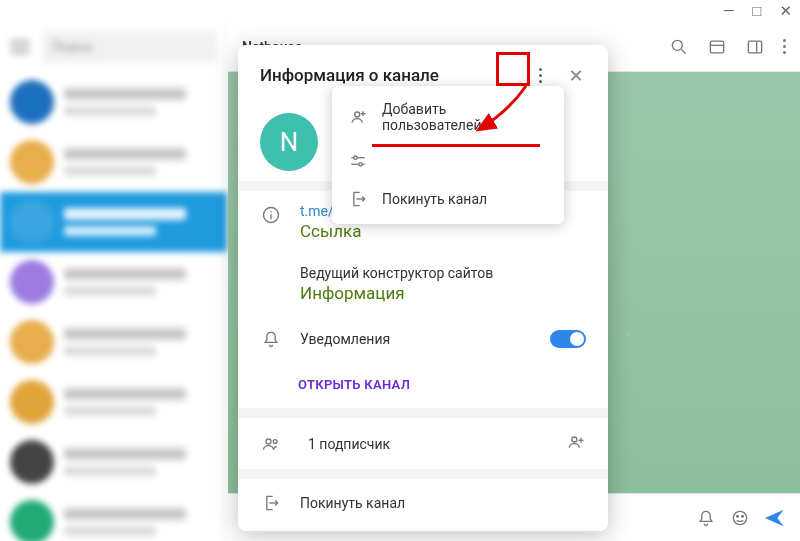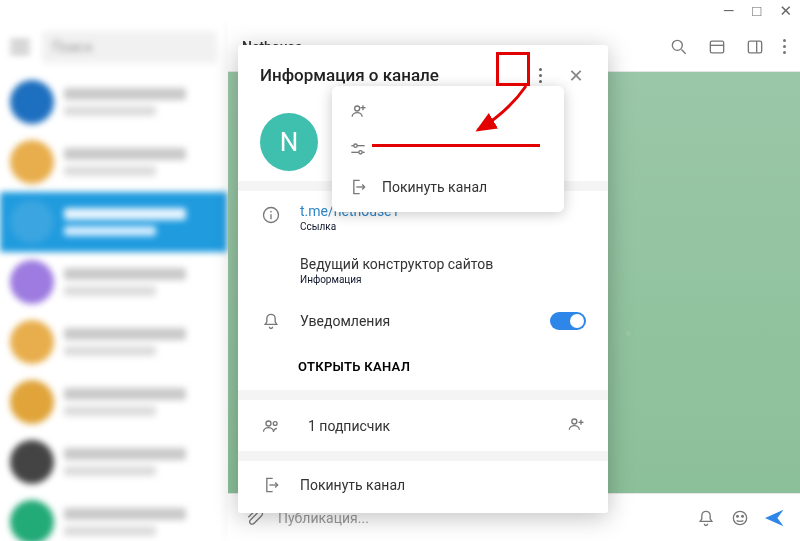--- a/index.html
+++ b/index.html
@@ -31,48 +31,48 @@
       radial-gradient(circle at 70% 60%, rgba(255,255,255,.08) 2px, transparent 3px),
       radial-gradient(circle at 40% 80%, rgba(255,255,255,.08) 2px, transparent 3px),
       linear-gradient(#9cc8a9,#8abf98);
   }
   .rhead { position: relative; height: 50px; background: #fff; display:flex; align-items:center; padding: 0 14px; justify-content: space-between; border-bottom:1px solid #e6e6e6; }
   .rhead .title { font-weight:500; color:#333; }
   .rhead .ico-row { display:flex; gap:18px; color:#777; }
   .svgico { width:20px; height:20px; stroke:#777; fill:none; stroke-width:1.6; }
 
   
-  .modal { position: absolute; left: 238px; top: 45px; width: 370px; background: #fff; border-radius: 3px; box-shadow: 0 4px 24px rgba(0,0,0,.25); z-index: 20; }
+  .modal { position: absolute; left: 238px; top: 45px; width: 370px; background: #fff; border-radius: 8px; box-shadow: 0 4px 24px rgba(0,0,0,.25); z-index: 20; }
   .mhead { display:flex; align-items:center; justify-content: space-between; padding: 16px 18px 8px 22px; }
   .mhead h2 { font-size: 17px; font-weight: 500; color: #222; }
   .mhead .btns { display:flex; align-items:center; gap:8px; }
   .morebtn { width:28px; height:28px; border-radius:50%; display:flex; align-items:center; justify-content:center; cursor:pointer; position:relative; }
   .dots { display:flex; flex-direction:column; gap:3px;}
   .dots i { width:3px;height:3px;background:#666;border-radius:50%;display:block;}
   .closebtn { width:28px;height:28px;display:flex;align-items:center;justify-content:center;cursor:pointer;color:#888;font-size:18px;}
   .red-box { position:absolute; border:3px solid #e20000; width:34px; height:34px; left:496px; top:52px; z-index:30; pointer-events:none; }
 
   .mbody { padding: 6px 0 0 0; }
   .chrow { display:flex; align-items:center; padding: 10px 22px; gap: 16px; }
   .chavatar { width:58px;height:58px;border-radius:50%;background:#3fbfae;color:#fff;display:flex;align-items:center;justify-content:center;font-size:26px;font-weight:400;}
   .sep { height:10px; background:#f4f4f4; }
 
   .inforow { display:flex; padding: 12px 22px; gap: 18px; align-items:flex-start; }
   .inforow .icn { width:22px; display:flex;justify-content:center; color:#888; padding-top:2px;}
   .inforow .body { flex:1; }
   .link { color:#2e87c8; font-size:14px; }
-  .sublabel { color:#0f172a; font-size:10px; margin-top:2px; }
+  .sublabel { color:#4d7c0f; font-size:17px; margin-top:2px; }
   .desctext { color:#333; font-size:14px; }
 
   .notifrow { display:flex; align-items:center; padding: 14px 22px; gap:18px; }
   .notifrow .icn{ width:22px; display:flex;justify-content:center; color:#888;}
   .toggle { width:36px;height:18px;background:#2e87e8;border-radius:10px;position:relative; }
   .toggle::after{content:"";position:absolute;right:2px;top:2px;width:14px;height:14px;background:#fff;border-radius:50%;}
 
-  .openchan { padding: 14px 22px 16px 60px; color:#000000; font-weight:600; font-size:13px; letter-spacing:.3px; cursor:pointer;}
+  .openchan { padding: 14px 22px 16px 60px; color:#6d28d9; font-weight:600; font-size:13px; letter-spacing:.3px; cursor:pointer;}
 
   .subsrow { display:flex; align-items:center; padding:14px 22px; gap:26px; }
   .subsrow .icn{width:22px;display:flex;justify-content:center;color:#888;}
   .addicn { margin-left:auto; color:#888;}
 
   .leaverow { display:flex; align-items:center; padding:14px 22px 18px; gap:18px; cursor:pointer;}
   .leaverow .icn{width:22px;display:flex;justify-content:center;color:#888;}
 
   
   .dropdown { position:absolute; left:332px; top:86px; background:#fff; border-radius:6px; box-shadow:0 2px 14px rgba(0,0,0,.22); z-index:25; padding:6px 0; width:232px;}
@@ -313,20 +313,21 @@
 <div class="dropdown">
   <div class="ditem">
     <div class="dicn">
       <svg class="svgico" viewBox="0 0 24 24">
           <circle cx="11" cy="9" r="3"></circle>
           <path d="M5 19c0-3 3-5 6-5s6 2 6 5"></path>
           <line x1="18" y1="5" x2="18" y2="11"></line>
           <line x1="15" y1="8" x2="21" y2="8"></line>
         </svg>
     </div>
+    <span>Добавить пользователей</span>
   </div>
   <div class="ditem">
     <div class="dicn">
       <svg class="svgico" viewBox="0 0 24 24">
           <line x1="4" y1="8" x2="20" y2="8"></line>
           <circle cx="9" cy="8" r="2" fill="#fff"></circle>
           <line x1="4" y1="16" x2="20" y2="16"></line>
           <circle cx="15" cy="16" r="2" fill="#fff"></circle>
         </svg>
     </div>

